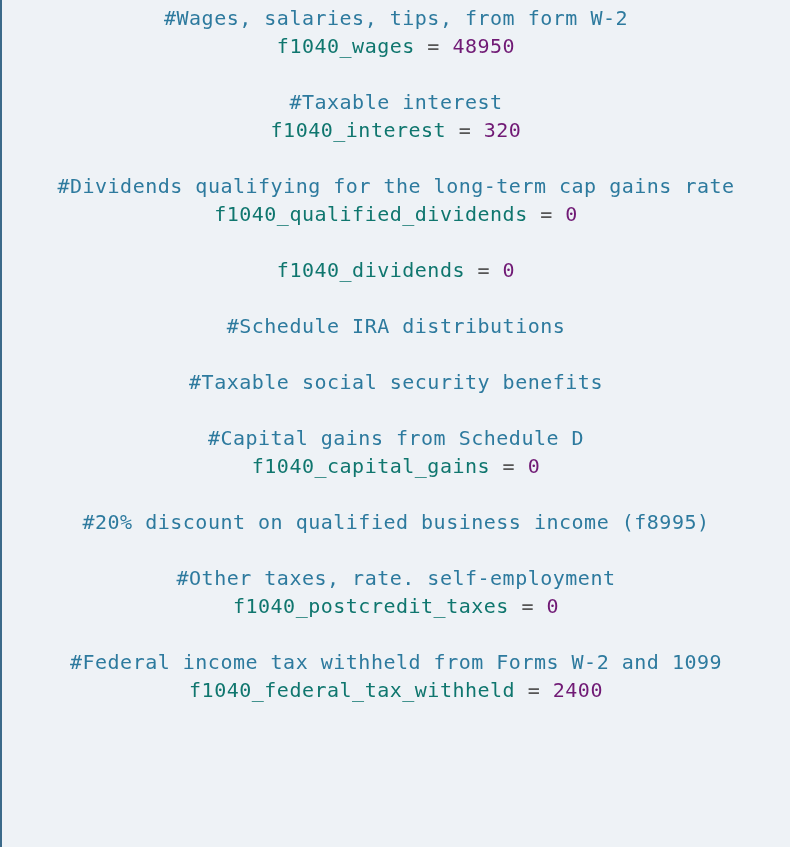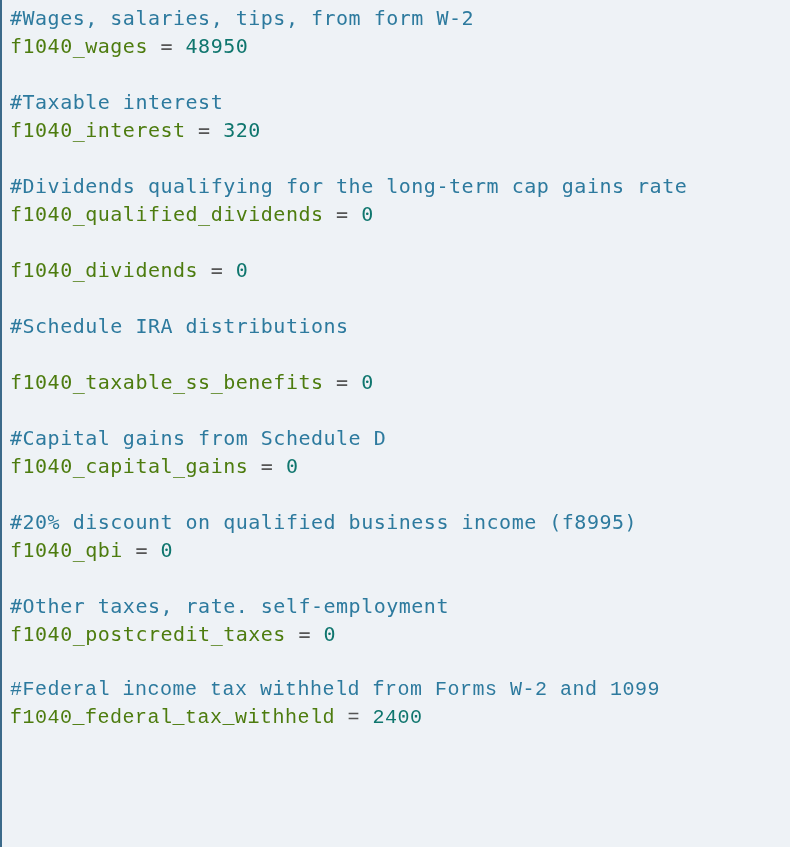--- a/index.html
+++ b/index.html
@@ -1,49 +1,49 @@
 <!DOCTYPE html>
 <html><head>
   <meta charset="utf-8">
   <style>
     * {
       margin: 0;
       padding: 0;
       box-sizing: border-box;
+      text-align: center;
     }
     body {
       background: #eef2f6;
       font-family: "DejaVu Sans Mono", "Consolas", "Courier New", monospace;
       font-size: 20px;
       line-height: 1.4;
       padding: 4px 8px;
       border-left: 2px solid #3b6a8a;
       min-height: 847px;
       width: 790px;
       color: #1a1a1a;
       letter-spacing: 0.5px;
     }
     .comment {
       color: #2d7a9e;
     }
     .ident {
-      color: #4d7c0f;
+      color: #0f766e;
     }
     .op {
       color: #555;
     }
     .num {
-      color: #0f766e;
+      color: #701a75;
     }
     .block {
       margin-bottom: 28px;
     }
     .block:last-child {
       margin-bottom: 0;
-      font-family: Liberation Mono, monospace;
     }
     .line {
       white-space: pre;
     }
   </style>
 </head>
 <body>
 
 <div class="block">
   <div class="line comment">#Wages, salaries, tips, from form W-2</div>
@@ -62,31 +62,30 @@
 
 <div class="block">
   <div class="line"><span class="ident">f1040_dividends</span><span class="op"> = </span><span class="num">0</span></div>
 </div>
 
 <div class="block">
   <div class="line comment">#Schedule IRA distributions</div>
 </div>
 
 <div class="block">
-  <div class="line"><span class="ident">f1040_taxable_ss_benefits</span><span class="op"> = </span><span class="num">0</span></div>
+  <div class="line comment">#Taxable social security benefits</div>
 </div>
 
 <div class="block">
   <div class="line comment">#Capital gains from Schedule D</div>
   <div class="line"><span class="ident">f1040_capital_gains</span><span class="op"> = </span><span class="num">0</span></div>
 </div>
 
 <div class="block">
   <div class="line comment">#20% discount on qualified business income (f8995)</div>
-  <div class="line"><span class="ident">f1040_qbi</span><span class="op"> = </span><span class="num">0</span></div>
 </div>
 
 <div class="block">
   <div class="line comment">#Other taxes, rate. self-employment</div>
   <div class="line"><span class="ident">f1040_postcredit_taxes</span><span class="op"> = </span><span class="num">0</span></div>
 </div>
 
 <div class="block">
   <div class="line comment">#Federal income tax withheld from Forms W-2 and 1099</div>
   <div class="line"><span class="ident">f1040_federal_tax_withheld</span><span class="op"> = </span><span class="num">2400</span></div>

